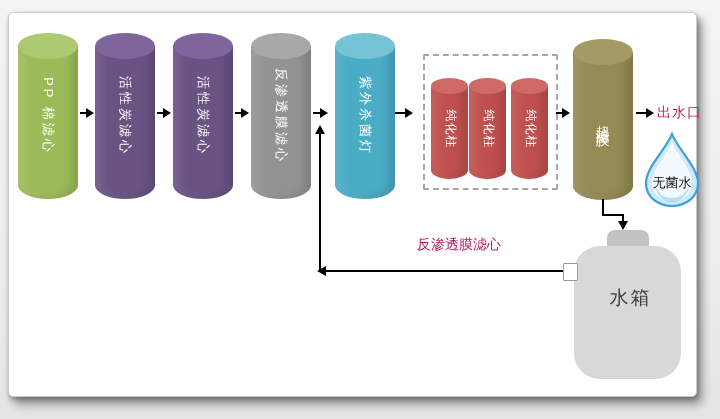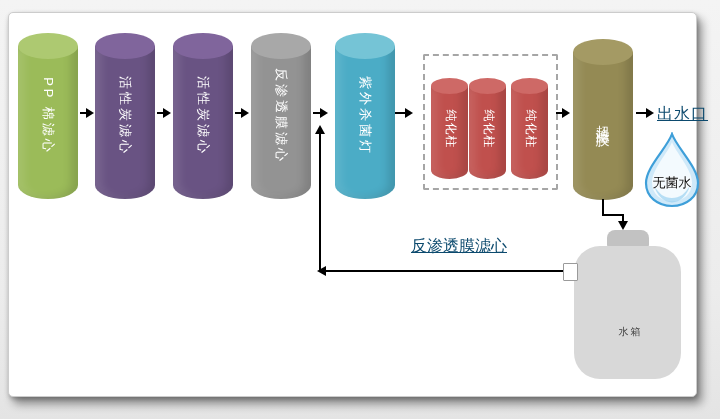--- a/index.html
+++ b/index.html
@@ -55,33 +55,33 @@
   .headUp{position:absolute;width:0;height:0;
     border-left:5px solid transparent;border-right:5px solid transparent;
     border-bottom:9px solid #000;}
   .headLeft{position:absolute;width:0;height:0;
     border-top:5px solid transparent;border-bottom:5px solid transparent;
     border-right:9px solid #000;}
   .headDown{position:absolute;width:0;height:0;
     border-left:5px solid transparent;border-right:5px solid transparent;
     border-top:9px solid #000;}
   
-  .txt{position:absolute;color:#0c4a6e;font-size:16px;white-space:nowrap;text-decoration:underline;}
+  .txt{position:absolute;color:#be185d;font-size:14px;white-space:nowrap;}
   
   .tank-body{
     position:absolute;left:565px;top:233px;width:107px;height:133px;
     background:var(--tank-body);border-radius:26px;
   }
   .tank-cap{
     position:absolute;left:598px;top:217px;width:42px;height:17px;
     background:var(--tank-cap);border-radius:8px 8px 2px 2px;
   }
   .tank-label{
     position:absolute;left:565px;top:272px;width:113px;text-align:center;
-    color:#3a3a3a;font-size:10px;letter-spacing:2px;margin-top:40px;
+    color:#3a3a3a;font-size:19px;letter-spacing:2px;
   }
   .tank-port{
     position:absolute;left:554px;top:250px;width:13px;height:16px;
     background:#ffffff;border:1.5px solid #9a9a9a;border-radius:1px;
   }
   
   .drop-wrap{position:absolute;left:632px;top:119px;width:62px;height:76px;}
   .drop-label{
     position:absolute;left:632px;top:161px;width:62px;text-align:center;
     color:#0a0a0a;font-size:13px;

